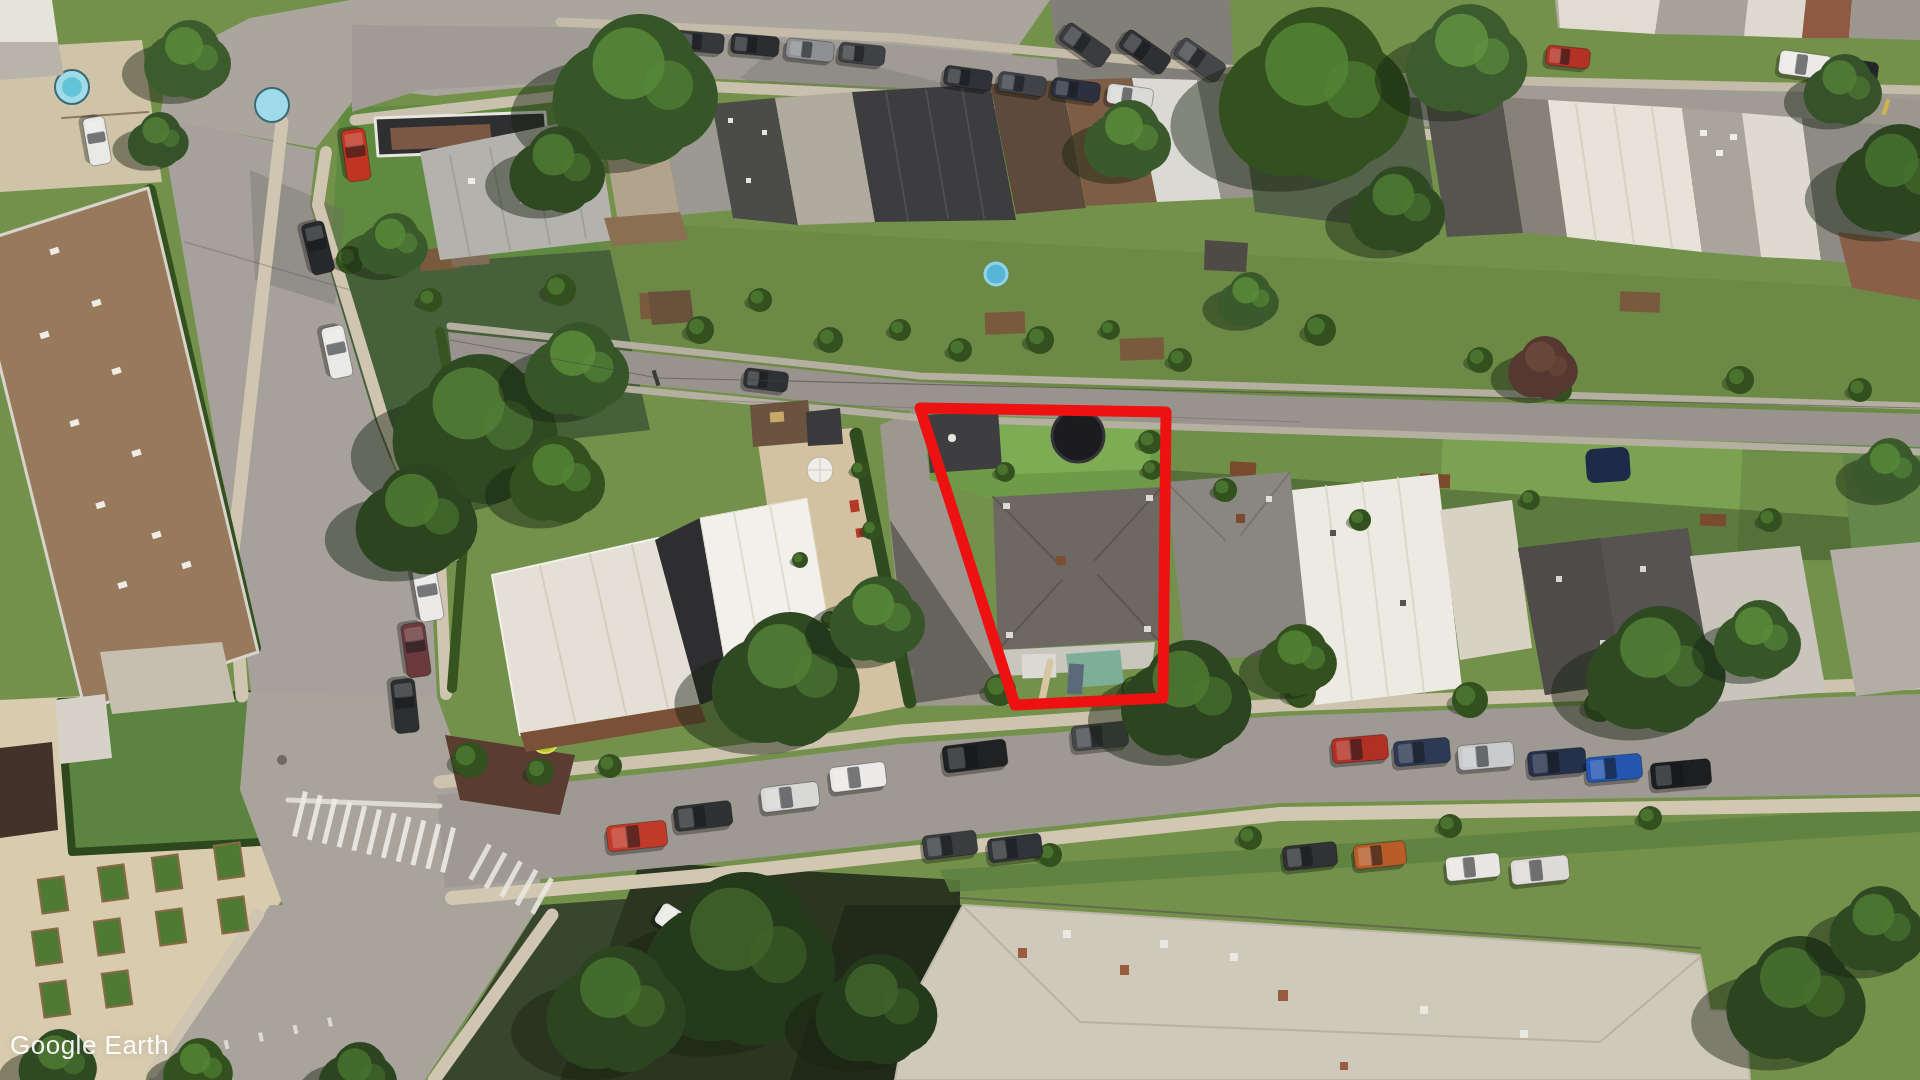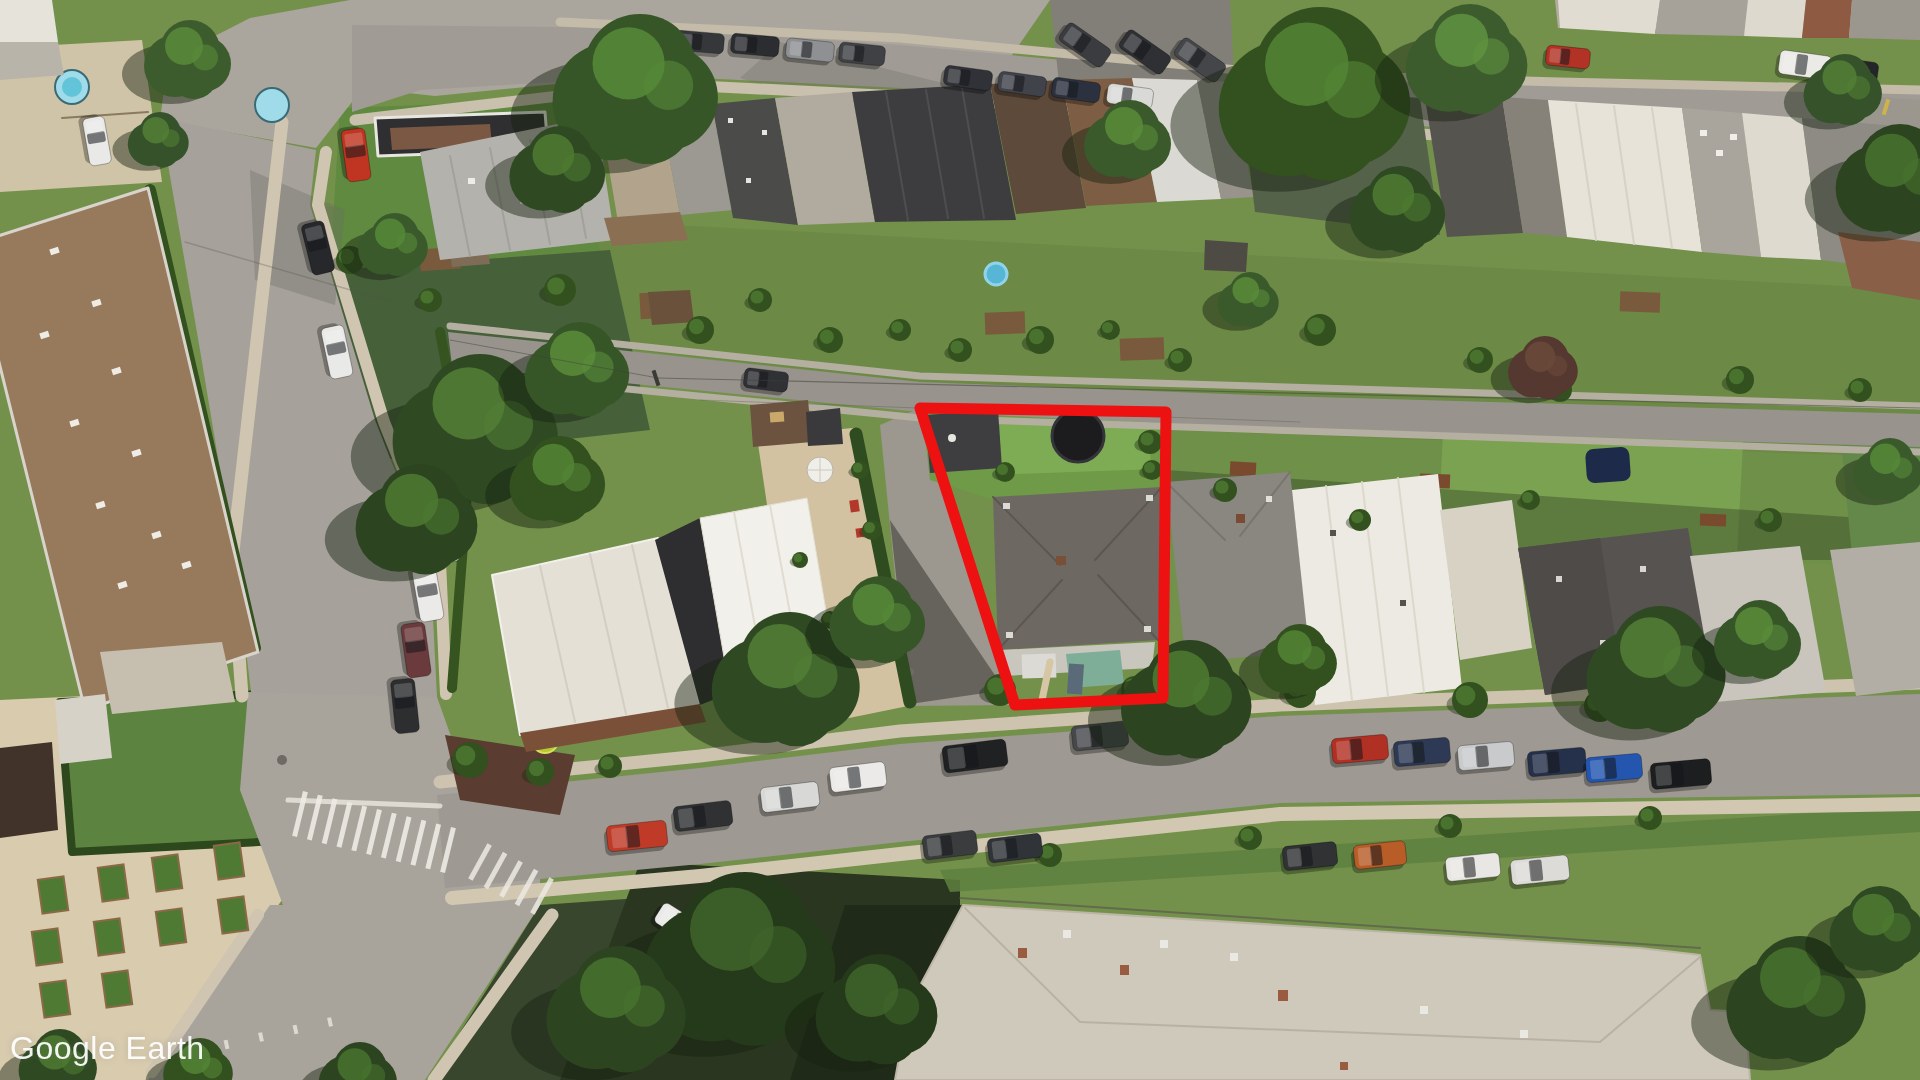--- a/index.html
+++ b/index.html
@@ -1,19 +1,19 @@
 <!DOCTYPE html>
 <html><head>
 <meta charset="utf-8">
 <style>
   html,body{margin:0;padding:0;background:#000;}
   #viewport{position:relative;width:1920px;height:1080px;overflow:hidden;
     font-family:"Liberation Sans","DejaVu Sans",sans-serif;cursor:grab;}
   #aerial{position:absolute;inset:0;display:block;}
-  #watermark{position:absolute;left:10px;top:1030px;font-size:32px;font-weight:500;
+  #watermark{position:absolute;left:10px;top:1030px;font-size:26px;font-weight:500;
     letter-spacing:.5px;color:rgba(255,255,255,.93);user-select:none;
     text-shadow:0 0 6px rgba(120,120,120,.25);}
 </style>
 </head>
 <body>
 
 <div id="viewport">
   <svg id="aerial" xmlns="http://www.w3.org/2000/svg" width="1920" height="1080" viewBox="0 0 1920 1080">
     <g>
         <g>

